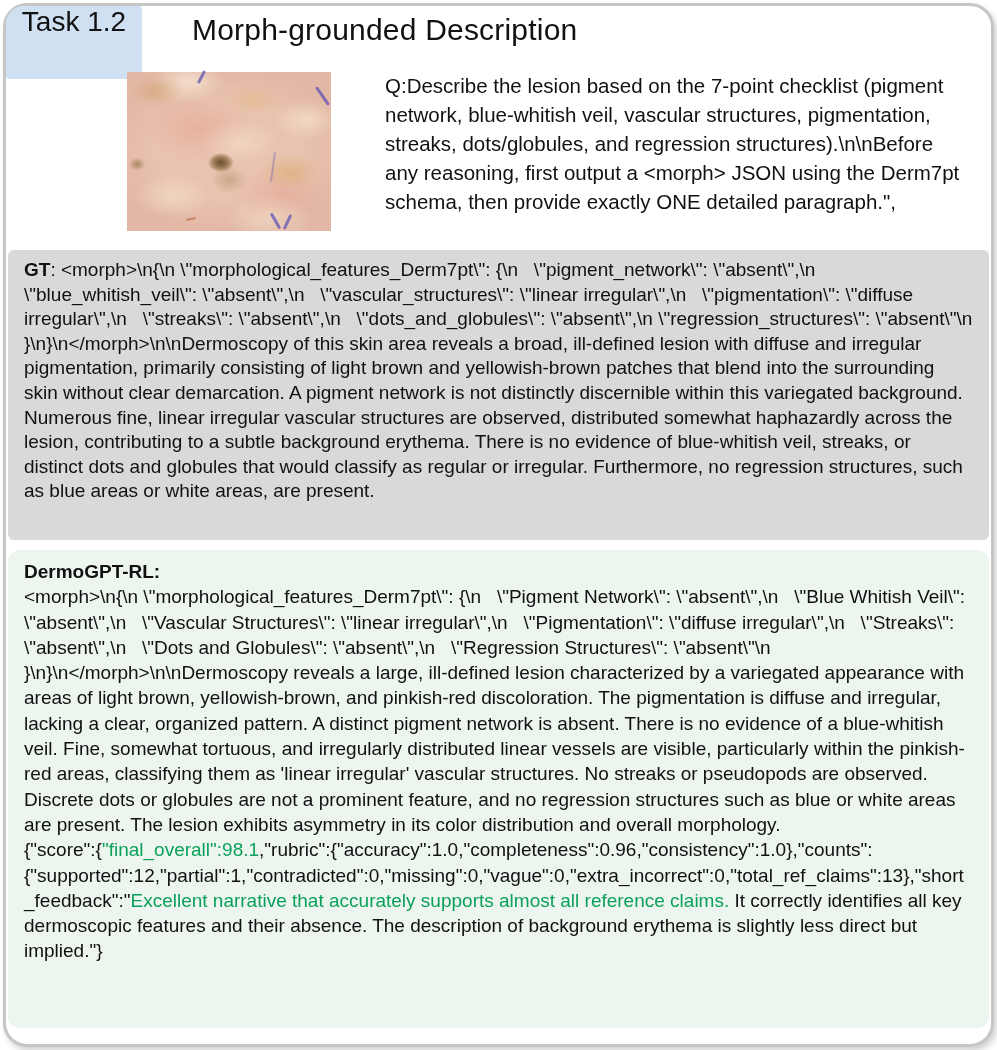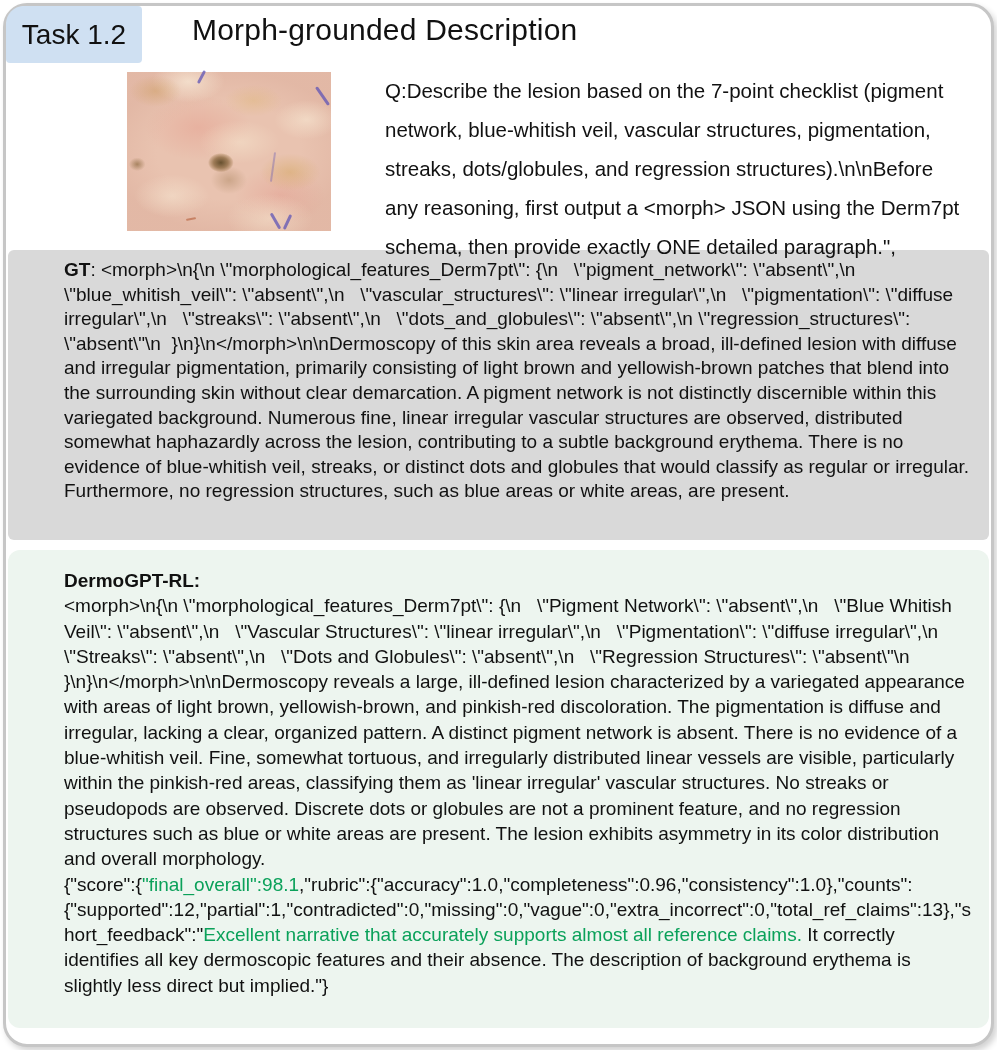--- a/index.html
+++ b/index.html
@@ -7,23 +7,23 @@
     width:997px;height:1050px;position:relative;background:#ffffff;
     font-family:"Liberation Sans",sans-serif;color:#111111;overflow:hidden;
   }
   .frame{
     position:absolute;left:3px;top:3px;right:3px;bottom:3px;
     border:3px solid #c6c6c6;border-radius:24px;
     box-shadow:3px 4px 6px rgba(0,0,0,0.18);
     background:#ffffff;
   }
   .task-badge{
-    position:absolute;left:6px;top:6px;width:136px;height:57px;
+    position:absolute;left:6px;top:6px;width:136px;height:73px;
     background:#cfe0f2;border-radius:18px 4px 4px 4px;
-    display:flex;align-items:center;justify-content:center;
+    display:flex;align-items:flex-start;justify-content:center;
     font-size:28px;color:#111;z-index:3;
   }
   .page-title{
     position:absolute;left:192px;top:13px;height:48px;
     font-size:30px;font-weight:500;letter-spacing:0.2px;color:#111;z-index:3;
     display:flex;align-items:flex-start;
   }
   
   .photo{
     position:absolute;left:127px;top:72px;width:204px;height:159px;z-index:3;
@@ -46,34 +46,34 @@
   }
   .ink{position:absolute;background:#5f54b5;opacity:0.75;border-radius:2px;}
   .ink.i1{left:36%;top:-1%;width:3px;height:14px;transform:rotate(28deg);}
   .ink.i2{left:95%;top:8%;width:3px;height:22px;transform:rotate(-35deg);}
   .ink.i3{left:71%;top:50%;width:2px;height:30px;transform:rotate(8deg);opacity:0.35;}
   .ink.i4{left:72%;top:88%;width:3px;height:18px;transform:rotate(-30deg);}
   .ink.i5{left:78%;top:89%;width:3px;height:16px;transform:rotate(25deg);}
   .ink.i6{left:29%;top:92%;width:10px;height:2px;transform:rotate(-10deg);background:#b0542e;opacity:0.55;}
   .question{
     position:absolute;left:385px;top:71px;width:585px;z-index:3;
-    font-size:20.5px;line-height:39px;color:#111;
+    font-size:20.5px;line-height:29px;color:#111;
     white-space:pre-wrap;overflow-wrap:break-word;
   }
   .gt-panel{
     position:absolute;left:8px;top:250px;width:981px;height:290px;z-index:2;
     background:#d9d9d9;border-radius:6px;box-sizing:border-box;
     padding:8px 16px;font-size:19px;line-height:24.6px;
   }
   .judge-panel{
     position:absolute;left:8px;top:550px;width:981px;height:478px;z-index:2;
     background:#edf5ef;border-radius:12px;box-sizing:border-box;
-    padding:18px 16px;font-size:19px;line-height:25.3px;
+    padding:9px 16px;font-size:19px;line-height:25.3px;
   }
-  .panel-text{white-space:pre-wrap;overflow-wrap:break-word;margin-left:40px;}
+  .panel-text{white-space:pre-wrap;overflow-wrap:break-word;}
   .b{font-weight:bold;}
   .green{color:#0ba15a;}
 </style>
 </head>
 <body>
 
 <div class="frame"></div>
 
 <div class="task-badge">
   <span>Task 1.2</span>

